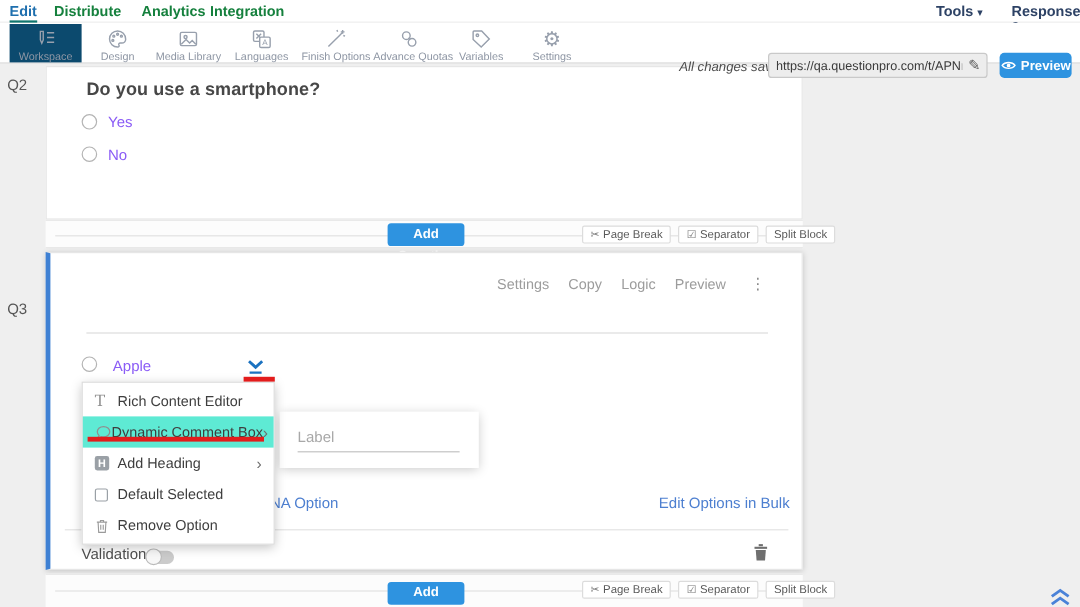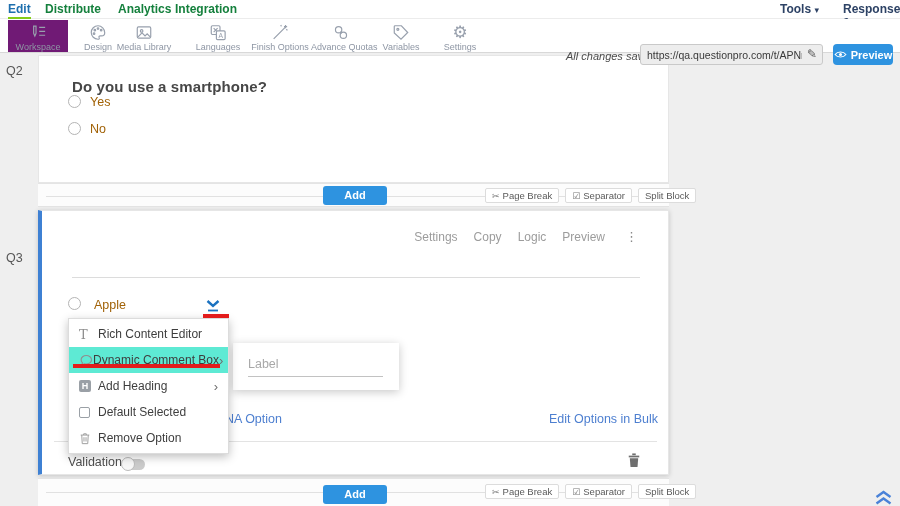--- a/index.html
+++ b/index.html
@@ -6,43 +6,43 @@
   html,body { background:#fff; }
   .screen {
     position:relative; width:900px; height:506px; overflow:hidden;
     font-family:"Liberation Sans","DejaVu Sans",sans-serif; background:#efefef;
   }
   .abs { position:absolute; }
 
   
   .topnav { position:absolute; top:0; left:0; width:900px; height:19px; background:#fff; border-bottom:1px solid #ececec; z-index:4; }
   .nav-item { position:absolute; top:2px; font-size:12px; font-weight:700; color:#15803d; cursor:pointer; }
-  .nav-item.active { color:#1e6fae; border-bottom:2px solid #84cc16; padding-bottom:1px; }
+  .nav-item.active { color:#1e6fae; border-bottom:2px solid #0f766e; padding-bottom:1px; }
   .nav-right { position:absolute; top:2px; font-size:12px; font-weight:700; color:#2d4265; cursor:pointer; }
   .caret { font-size:9px; color:#2d4265; }
 
   
   .toolbar { position:absolute; top:19px; left:0; width:900px; height:34px; background:#fff; border-bottom:1px solid #d8d8d8; z-index:4; }
   .tb-item { position:absolute; top:1px; height:32px; width:60px; text-align:center; cursor:pointer; }
-  .tb-item.active { background:#701a75; }
+  .tb-item.active { background:#0c4a6e; }
   .tb-icon { display:block; height:19px; margin-top:3px; }
   .tb-icon svg { stroke:#98a0ad; fill:none; stroke-width:1.5; }
   .tb-label { display:block; font-size:9px; color:#8e96a4; margin-top:0px; white-space:nowrap; }
   .saved { position:absolute; left:566px; top:31px; font-size:11px; font-style:italic; color:#4c4c4c; }
   .urlbox { position:absolute; left:640px; top:25px; width:183px; height:21px; background:#ededed; border:1px solid #c9c9c9; border-radius:3px; }
   .urlbox input { position:absolute; left:6px; top:0; width:155px; height:19px; border:none; background:transparent; font-size:10.5px; color:#3a3a3a; font-family:inherit; outline:none; }
   .url-pencil { position:absolute; right:5px; top:2px; font-size:12px; color:#555; cursor:pointer; }
   .preview-btn { position:absolute; left:833px; top:25px; width:60px; height:21px; background:#2e93e0; border-radius:4px; color:#fff; font-size:11px; font-weight:700; display:flex; align-items:center; justify-content:center; gap:4px; cursor:pointer; }
 
   
   .gutter-label { position:absolute; left:6px; width:28px; font-size:12.5px; color:#565656; }
   .card { position:absolute; left:38px; width:631px; background:#fff; border:1px solid #e6e6e6; }
   .q-title { position:absolute; font-size:15px; font-weight:700; color:#474747; letter-spacing:.1px; }
   .radio { position:absolute; width:13px; height:13px; border:1.5px solid #b4b4b4; border-radius:50%; background:#fff; cursor:pointer; }
-  .opt-label { position:absolute; font-size:12.5px; color:#a16207; cursor:text; }
+  .opt-label { position:absolute; font-size:12.5px; color:#8b5cf6; cursor:text; }
 
   .addrow { position:absolute; left:38px; width:631px; background:#fcfcfc; border-top:1px solid #e4e4e4; border-bottom:1px solid #e4e4e4; }
   .addrow .hline { position:absolute; left:8px; right:8px; height:1px; background:#e1e1e1; }
   .add-q-btn { position:absolute; width:64px; height:19px; background:#2e93e0; border-radius:3px; color:#fff; font-size:11px; font-weight:700; text-align:center; line-height:19px; cursor:pointer; }
   .mini-btns { position:absolute; display:flex; gap:6px; }
   .mini-btn { height:15px; background:#fff; border:1px solid #dcdcdc; border-radius:2px; font-size:9.5px; color:#5a5a5a; display:flex; align-items:center; padding:0 6px; gap:3px; cursor:pointer; white-space:nowrap; }
   .mini-icn { font-size:9px; color:#777; }
 
   .q3card { top:210px; height:265px; border-left:4px solid #3e80d3; box-shadow:0 1px 5px rgba(0,0,0,.18); }
   .q3-actions { position:absolute; right:30px; top:18px; display:flex; gap:16px; font-size:12px; color:#9c9c9c; align-items:center; }
@@ -98,21 +98,21 @@
     <div class="tb-item" style="left:68px">
       <span class="tb-icon"><svg width="20" height="19" viewBox="0 0 24 24">
             <path d="M12 3.5a8.5 8.5 0 1 0 0 17c1.6 0 2-1.1 1.4-2.1-.5-1 0-2.1 1.5-2.1h1.6a4 4 0 0 0 4-4c0-4.9-3.9-8.8-8.5-8.8z"></path>
             <circle cx="8" cy="9" r="1"></circle>
             <circle cx="12" cy="7" r="1"></circle>
             <circle cx="16" cy="9" r="1"></circle>
             <circle cx="7" cy="13.5" r="1"></circle>
           </svg></span>
       <span class="tb-label">Design</span>
     </div>
-    <div class="tb-item" style="left:114px">
+    <div class="tb-item" style="left:127px">
       <span class="tb-icon"><svg width="20" height="19" viewBox="0 0 24 24">
             <rect x="3.5" y="5" width="17" height="14" rx="1.5"></rect>
             <circle cx="9" cy="10" r="1.6"></circle>
             <path d="M4.5 17.5l5-5 3.8 3.8 2.7-2.7 3.8 3.9"></path>
           </svg></span>
       <span class="tb-label">Media Library</span>
     </div>
     <div class="tb-item" style="left:188px">
       <span class="tb-icon"><svg width="20" height="19" viewBox="0 0 24 24">
             <rect x="3.5" y="3.5" width="11" height="11" rx="1.5"></rect>
@@ -160,21 +160,21 @@
           <circle cx="7" cy="5" r="1.7" fill="#fff"></circle>
         </svg>
       <span>Preview</span>
     </div>
   </div>
 
   <span class="gutter-label" style="top:64px">Q2</span>
   <span class="gutter-label" style="top:251px">Q3</span>
 
   <div class="card" style="top:55px; height:128px;">
-    <span class="q-title" style="left:33px; top:22px;">Do you use a smartphone?</span>
+    <span class="q-title" style="left:33px; top:10px;">Do you use a smartphone?</span>
     <span class="radio" style="left:29px; top:39px;"></span>
     <span class="opt-label" style="left:51px; top:39px;">Yes</span>
     <span class="radio" style="left:29px; top:66px;"></span>
     <span class="opt-label" style="left:51px; top:66px;">No</span>
   </div>
 
   <div class="addrow" style="top:183px; height:24px;">
     <div class="hline" style="top:12px;"></div>
     <div class="add-q-btn" style="left:285px; top:2px;">Add Question</div>
     <div class="mini-btns" style="left:447px; top:4px;">

